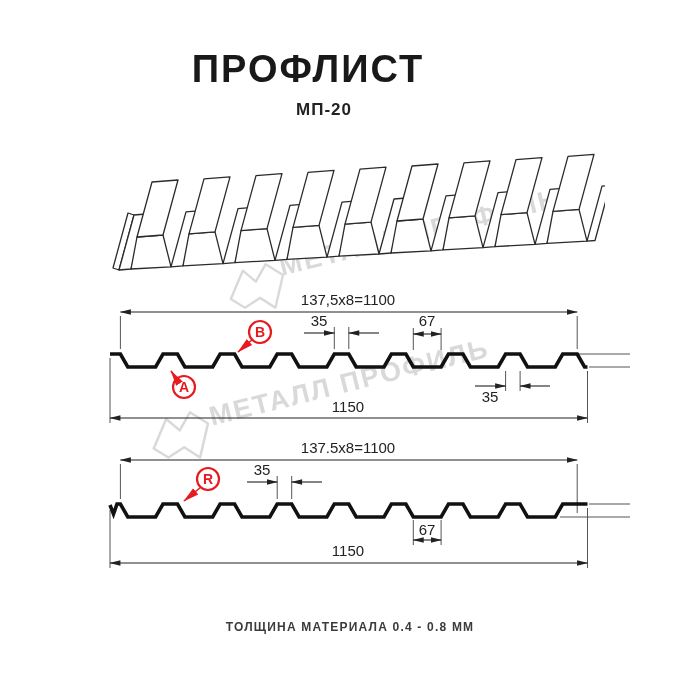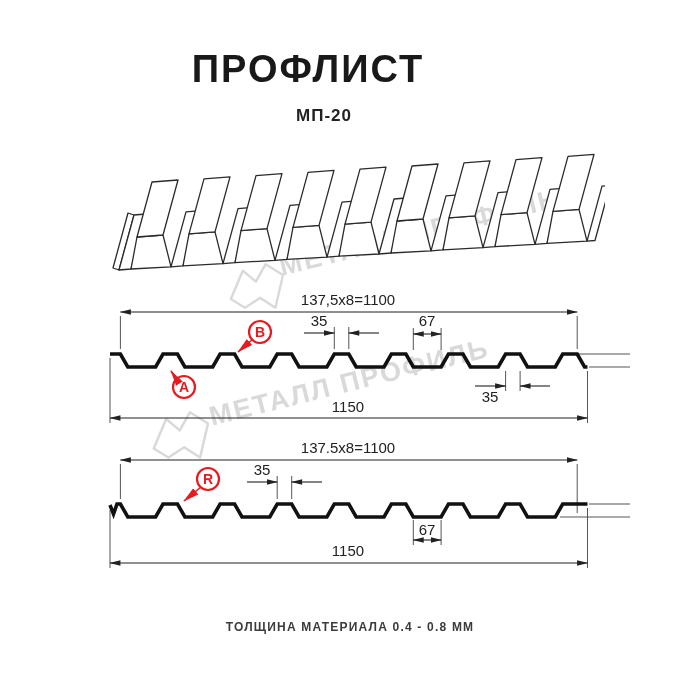--- a/index.html
+++ b/index.html
@@ -7,21 +7,21 @@
     width:700px;height:700px;background:#ffffff;position:relative;overflow:hidden;
     font-family:"Liberation Sans","DejaVu Sans",sans-serif;
   }
   .abs{position:absolute;}
   .title{
     left:0;top:48px;width:616px;text-align:center;
     font-size:38px;font-weight:800;letter-spacing:2px;color:#191919;
   }
   .subtitle{
     left:0;top:100px;width:648px;text-align:center;
-    font-size:17px;font-weight:700;letter-spacing:1px;color:#222;margin-top:6px;
+    font-size:17px;font-weight:700;letter-spacing:1px;color:#222;
   }
   .footer{
     left:0;top:620px;width:700px;text-align:center;
     font-size:12px;font-weight:700;letter-spacing:1.2px;color:#3b3b3b;
   }
   .wm-text{
     font-size:27px;font-weight:700;letter-spacing:2px;color:#d9d9d9;
     white-space:nowrap;transform:rotate(-14deg);transform-origin:left center;
   }
   svg text{font-family:"Liberation Sans","DejaVu Sans",sans-serif;}

